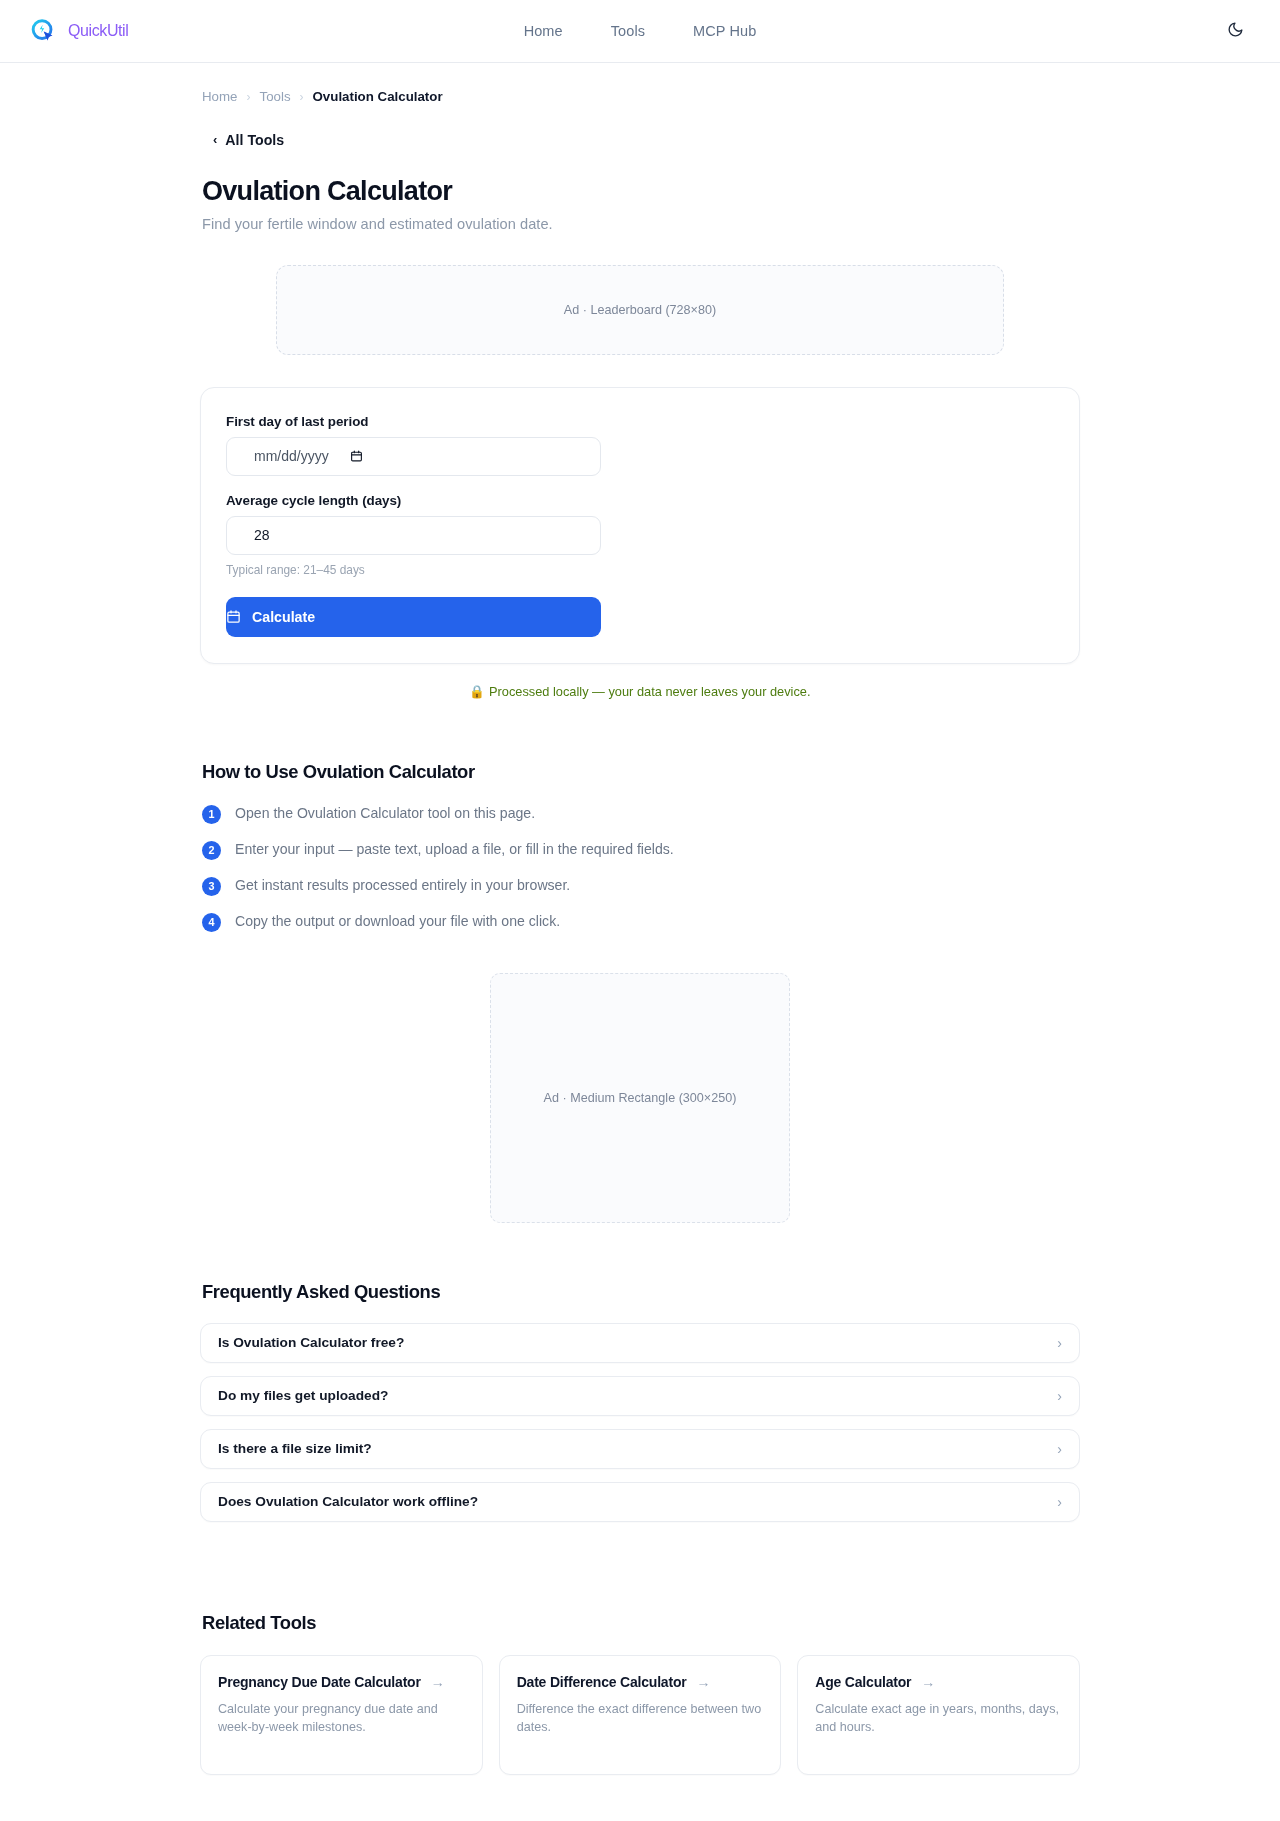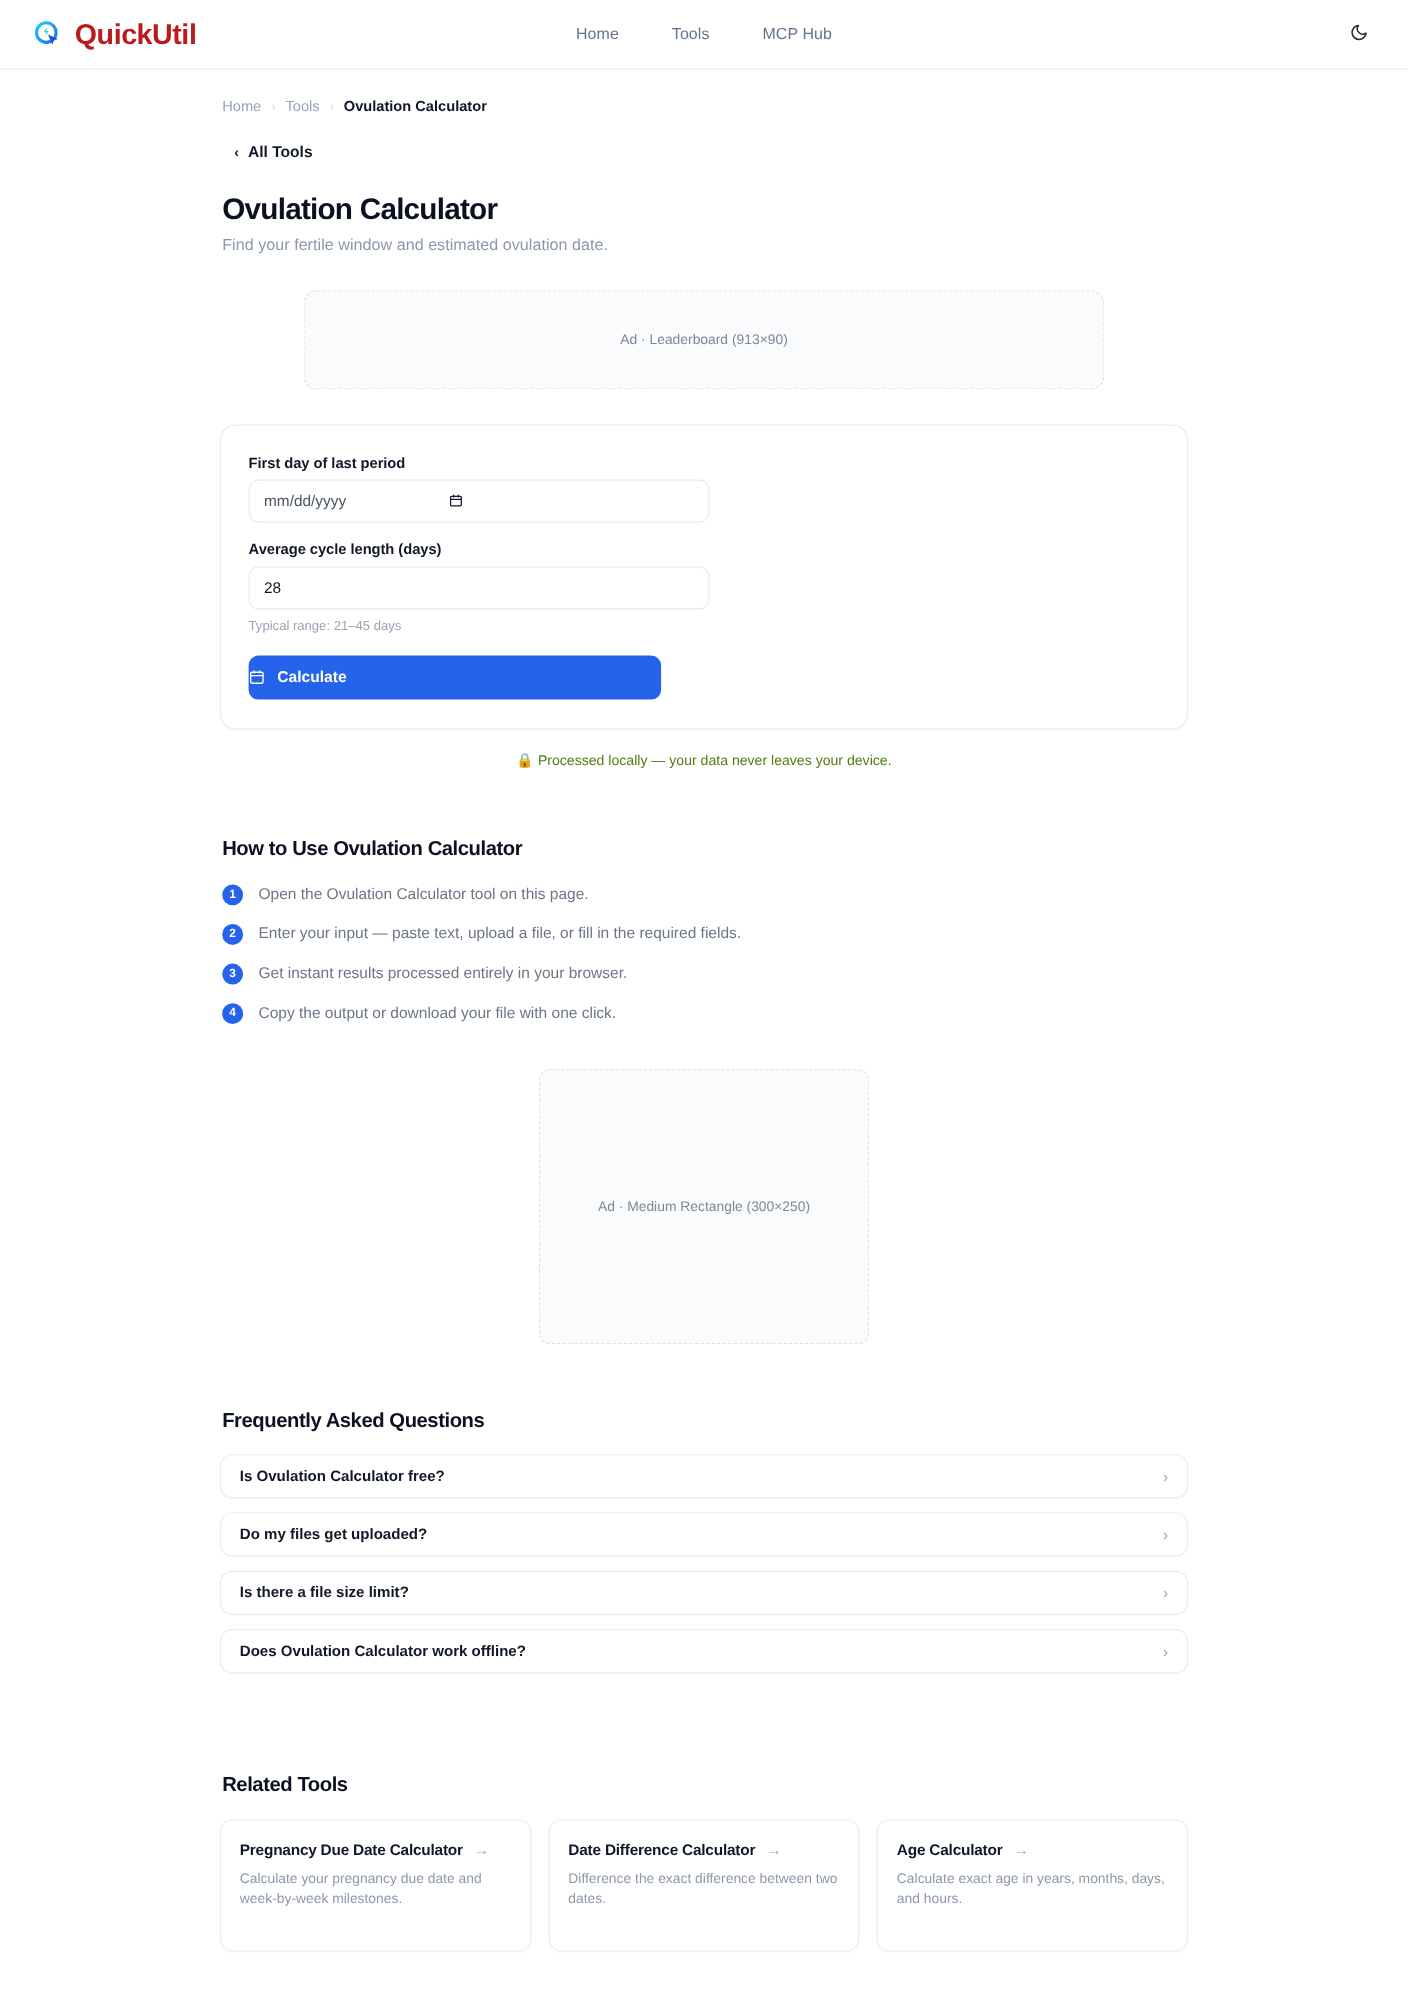--- a/index.html
+++ b/index.html
@@ -24,24 +24,24 @@
   }
   .brand {
     display: flex;
     align-items: center;
     gap: 10px;
     text-decoration: none;
     color: #0f172a;
   }
   .brand-logo { width: 30px; height: 30px; display: block; }
   .brand-name {
-    font-size: 26px;
-    font-weight: 700;
+    font-size: 16px;
+    font-weight: 400;
     letter-spacing: -0.4px;
-    color: #b91c1c;
+    color: #8b5cf6;
   }
   .main-nav {
     position: absolute;
     left: 50%;
     transform: translateX(-50%);
     display: flex;
     align-items: center;
     gap: 48px;
   }
   .nav-link {
@@ -144,25 +144,25 @@
   }
   .field-label {
     font-size: 13.4px;
     font-weight: 600;
     color: #111827;
     display: block;
     margin-bottom: 8px;
     letter-spacing: -0.05px;
   }
   .field-input {
-    width: 419px;
+    width: 375px;
     height: 39px;
     border: 1px solid #e4e8ee;
     border-radius: 9px;
-    padding: 0 13px;
+    padding: 0 27px;
     font-size: 14px;
     font-family: "Liberation Sans", sans-serif;
     color: #1f2937;
     background: #fff;
     outline: none;
     display: flex;
     align-items: center;
     justify-content: space-between;
   }
   .field-input .ph { color: #4b5563; font-size: 14px; }
@@ -350,21 +350,21 @@
 
   <a class="all-tools" href="#">
     <span class="chev">‹</span>
     <span>All Tools</span>
   </a>
 
   <h1 class="tool-title">Ovulation Calculator</h1>
   <p class="tool-sub">Find your fertile window and estimated ovulation date.</p>
 
   <div class="ad-leaderboard">
-    <span>Ad · Leaderboard (913×90)</span>
+    <span>Ad · Leaderboard (728×80)</span>
   </div>
 
   
   <section class="tool-card">
 
     <div class="field-group">
       <label class="field-label">First day of last period</label>
       <div class="field-input">
         <span class="ph">mm/dd/yyyy</span>
         <span style="flex:1"></span>

